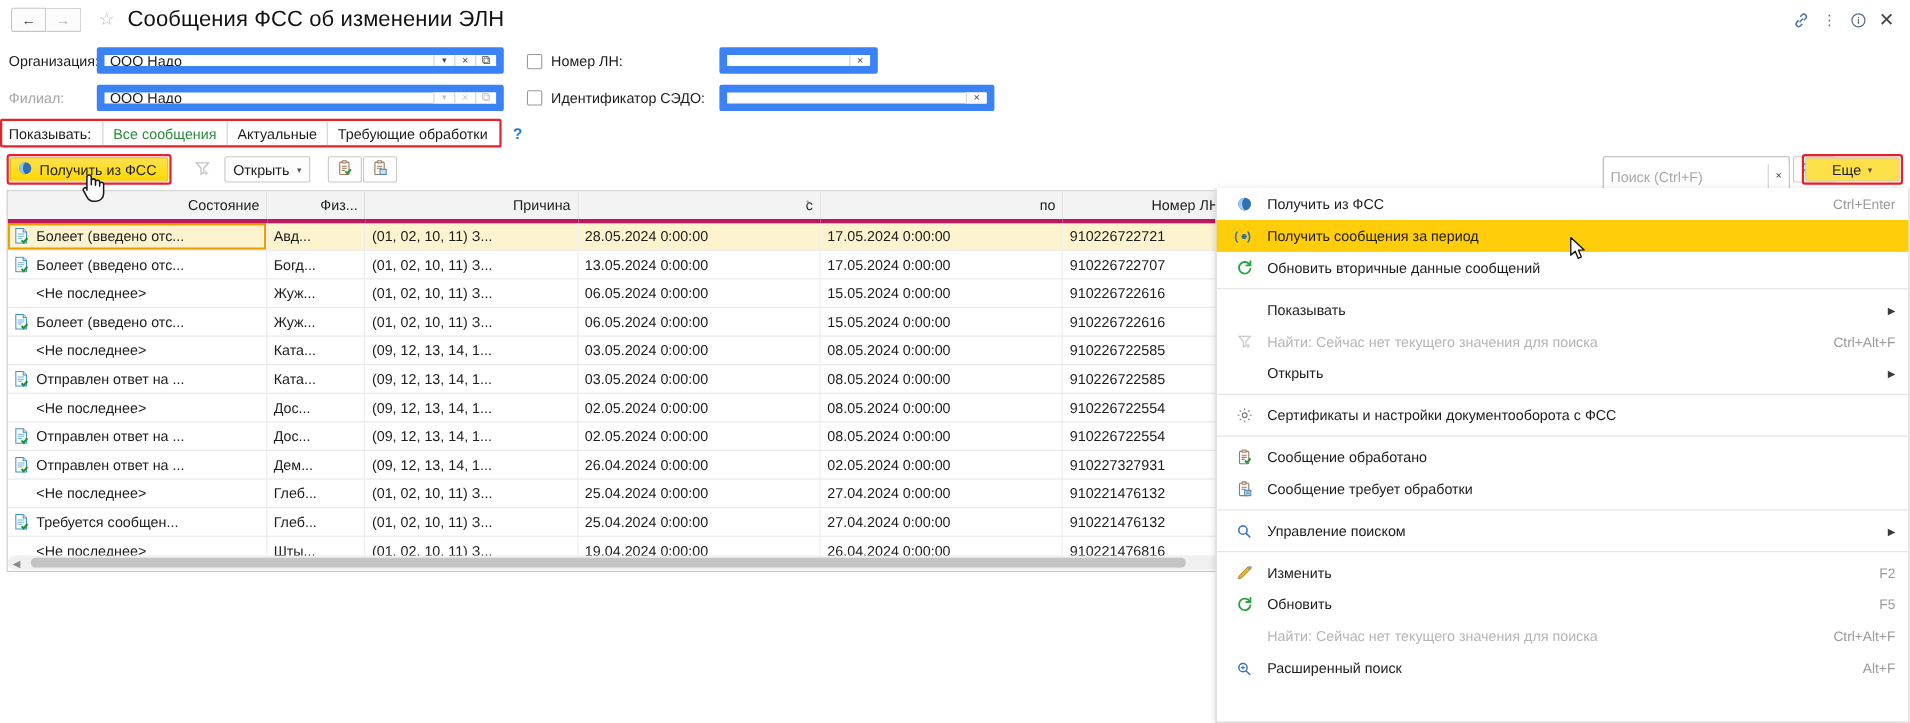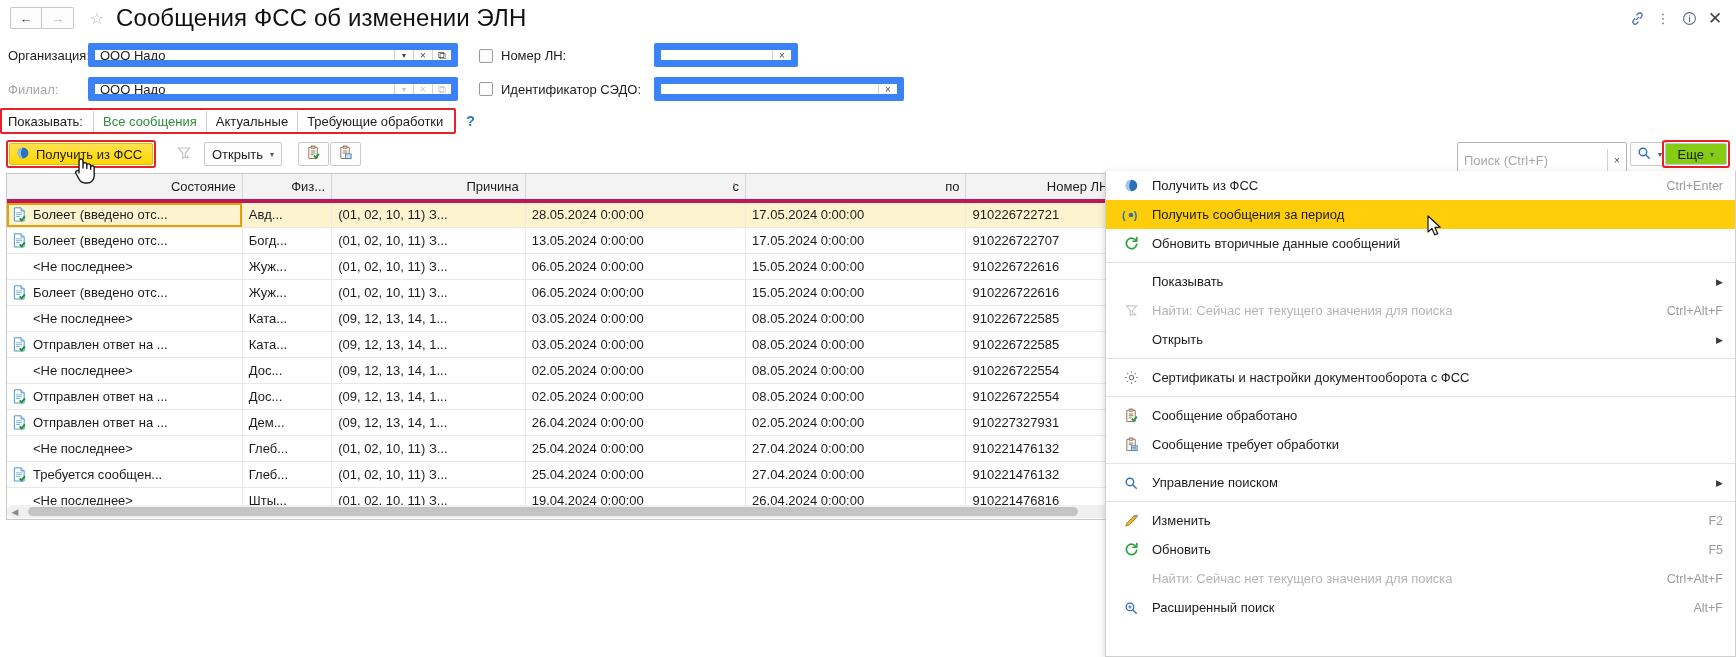--- a/index.html
+++ b/index.html
@@ -25,21 +25,21 @@
     display:flex; align-items:center; justify-content:center;
     color:#4a4a4a; font-size:13px; line-height:1;
   }
   .nav-btn.first { border-radius:2px 0 0 2px; }
   .nav-btn.second { border-radius:0 2px 2px 0; border-left:none; color:#b4b4b4; }
   .star-btn {
     margin-left:13px; width:20px; height:20px; display:flex;
     align-items:center; justify-content:center; color:#b9b9b9; font-size:16px;
   }
   .win-title {
-    margin-left:9px; font-size:24px; color:#111; letter-spacing:0.1px;
+    margin-left:9px; font-size:20px; color:#111; letter-spacing:0.1px;
     white-space:nowrap;
   }
   .title-right { position:absolute; right:8px; top:0; height:36px; display:flex; align-items:center; }
   .tr-ico { width:26px; height:26px; display:flex; align-items:center; justify-content:center; color:#5c6b80; }
   .tr-ico.close { color:#444; font-size:17px; }
 
   
   .filters { position:absolute; left:0; top:40px; width:1736px; }
   .frow { display:flex; align-items:center; height:30px; margin-bottom:4px; }
   .flabel { width:88px; padding-left:8px; font-size:13px; color:#1c1c1c; }
@@ -94,22 +94,22 @@
   }
   .tbtn.bordered { border-color:#c9c9c9; background:#fdfdfd; }
   .caret { font-size:8px; color:#555; margin-left:2px; }
   .searchbox {
     height:36px; width:170px; border:1px solid #b4b4b4; border-radius:2px;
     display:flex; align-items:center; background:#fff;
   }
   .searchbox .ph { flex:1; padding:0 6px; color:#a8a8a8; font-size:13px; }
   .ebtn-wrap { border:2px solid #e8202a; border-radius:3px; padding:1px; }
   .ebtn {
-    height:22px; border:1px solid #c9c9c9; background:#84cc16; border-radius:2px;
-    display:flex; align-items:center; gap:4px; padding:0 12px; font-size:13px;
+    height:22px; border:1px solid #c9c9c9; background:#fde047; border-radius:2px;
+    display:flex; align-items:center; gap:4px; padding:0 24px; font-size:13px;
   }
 
   
   .tablewrap {
     position:absolute; left:6px; top:173px; width:1718px; height:347px;
     border:1px solid #c8c8c8; background:#fff; overflow:hidden;
   }
   table.grid { border-collapse:collapse; table-layout:fixed; width:100%; }
   table.grid th {
     background:#f3f3f3; border-right:1px solid #d6d6d6; border-bottom:4px solid #be185d;

